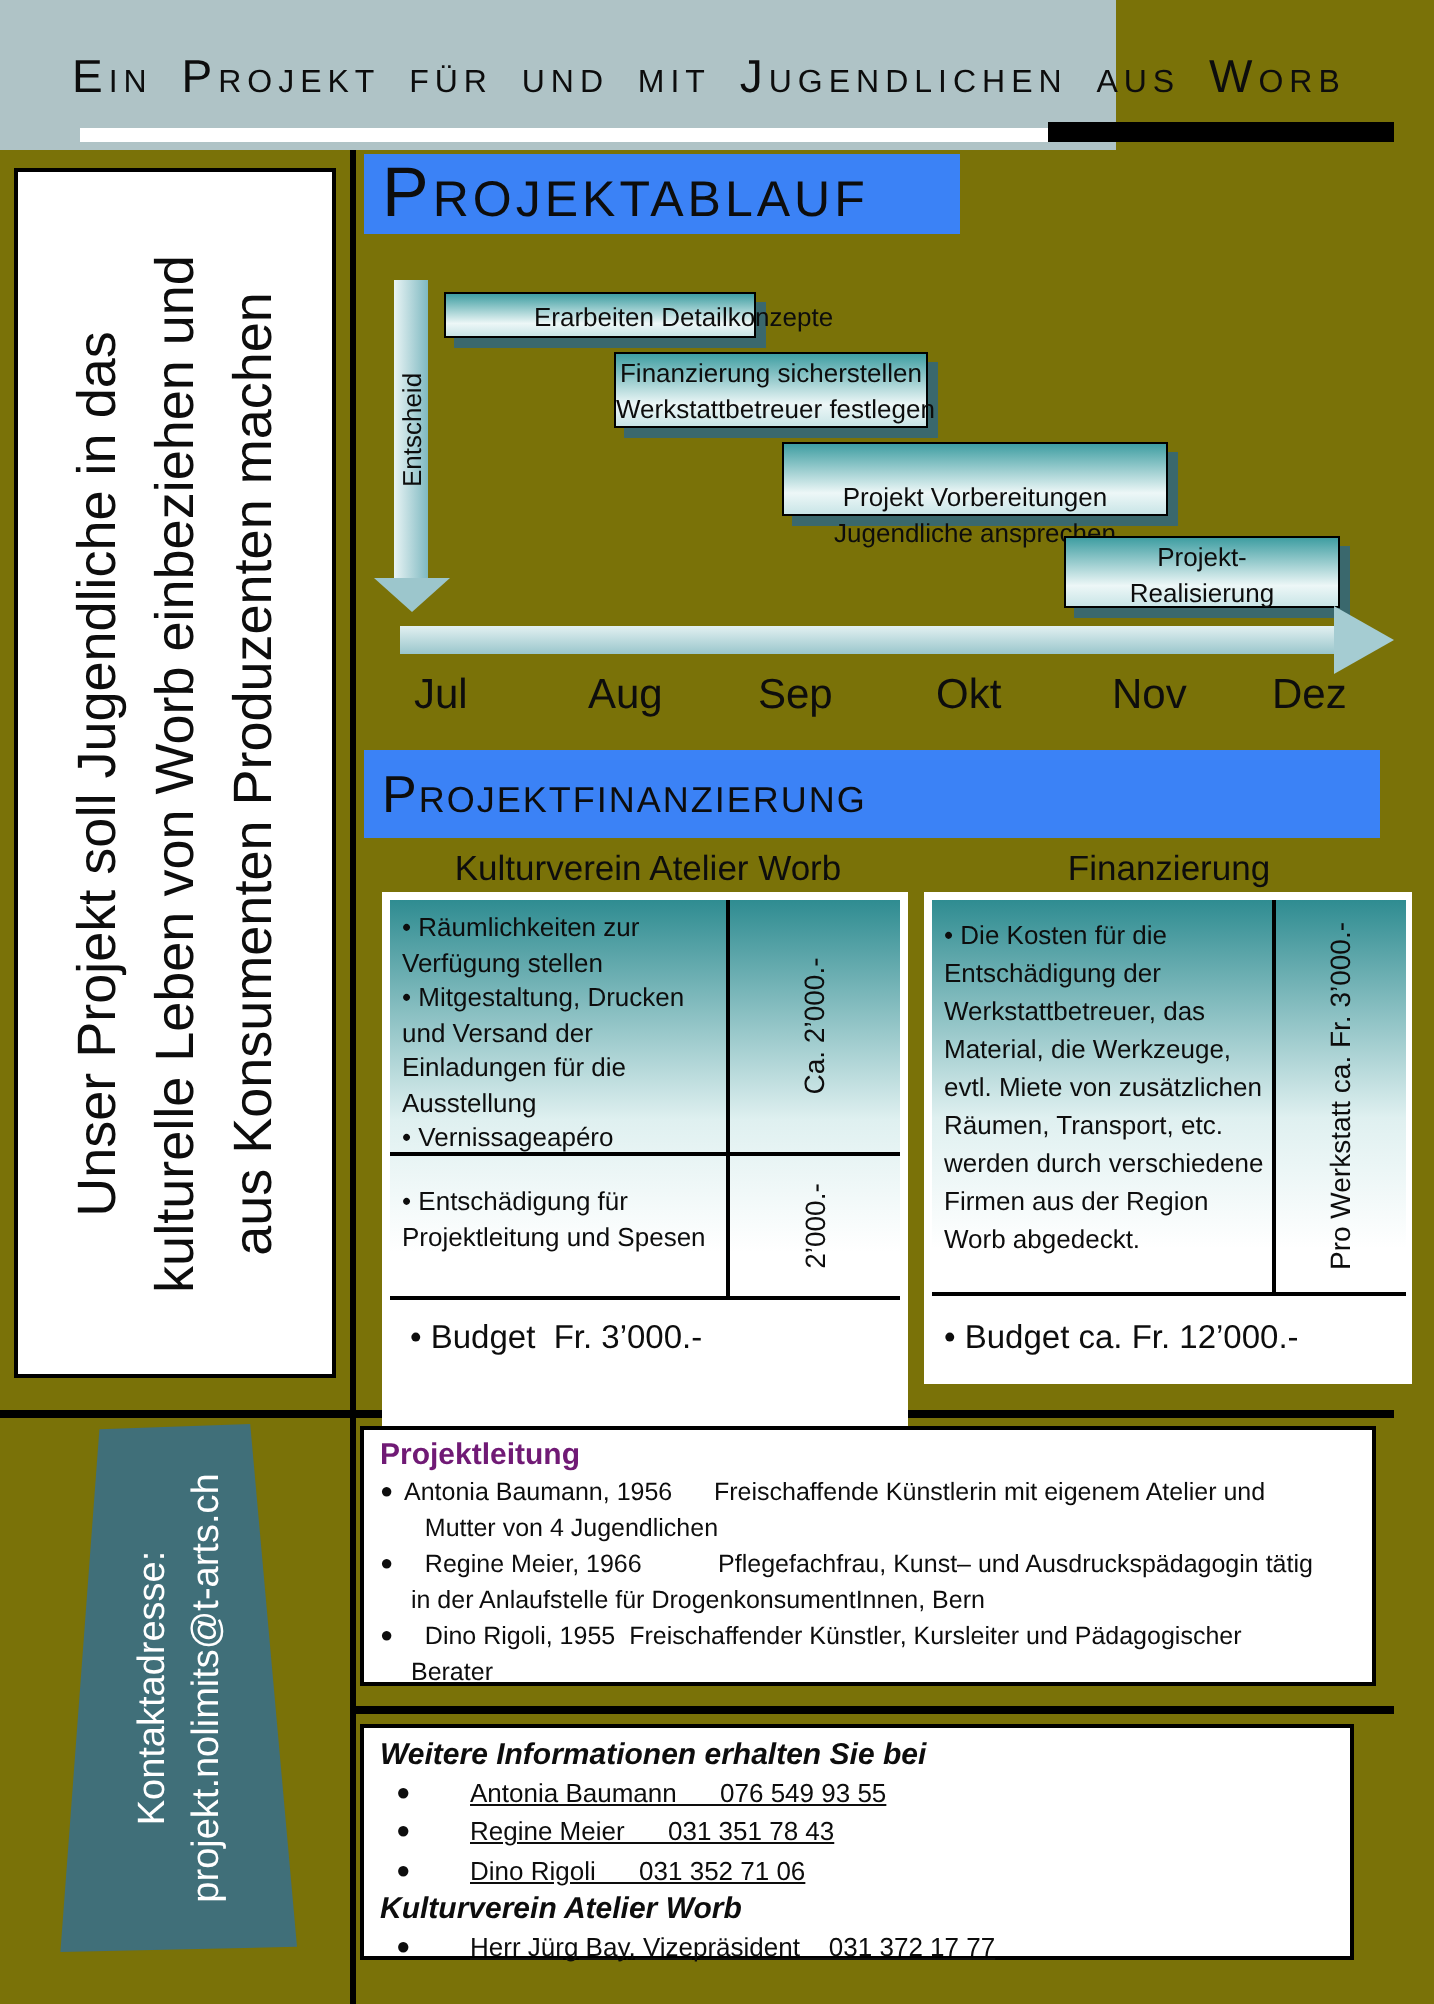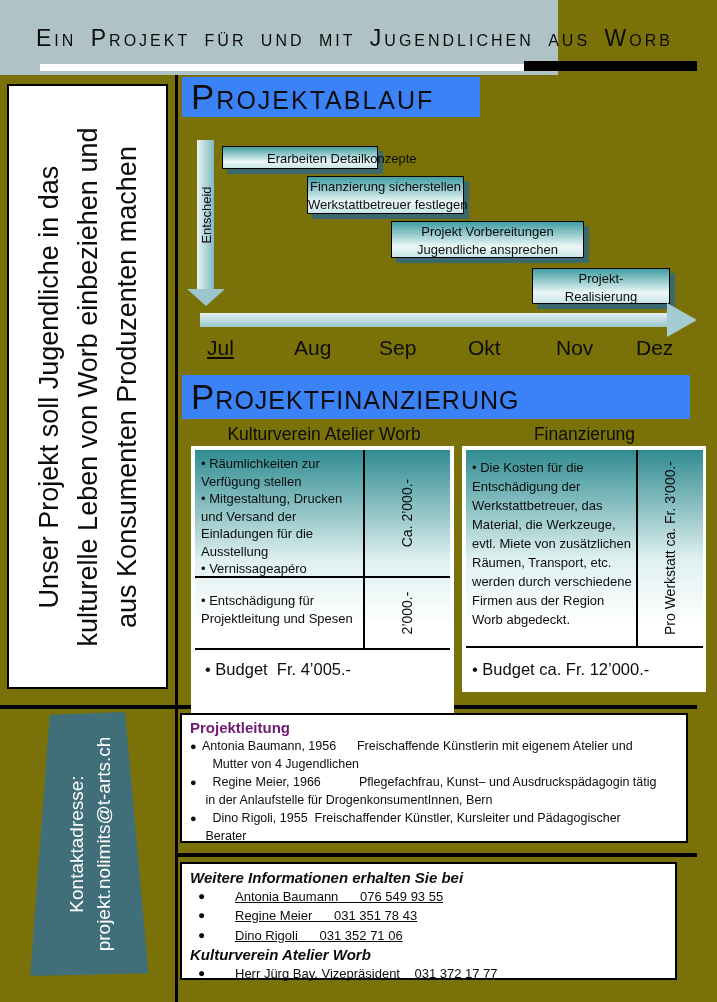--- a/index.html
+++ b/index.html
@@ -24,47 +24,47 @@
   .hline2 { left:175px; top:853px; width:522px; height:4px; background:#000; }
 
   .trapezoid { left:25px; top:712px; width:130px; height:264px; background:#406F79;
     clip-path:polygon(19% 1%, 77% 0%, 95% 99%, 4% 100%); }
   .trap-rot { left:50%; top:50%; width:260px; transform:translate(-50%,-50%) rotate(-90deg); text-align:center; }
   .trap-rot div { color:#ffffff; font-size:19px; line-height:27px; white-space:nowrap; }
 
   
   .title-box { background:#3b82f6; color:#0d0d0d; font-variant:small-caps; white-space:nowrap; }
   .ablauf-title { left:182px; top:77px; width:298px; height:40px; font-size:35px; line-height:40px; padding-left:9px; letter-spacing:2px; }
-  .fin-title { left:182px; top:375px; width:508px; height:44px; font-size:35px; line-height:44px; padding-left:9px; letter-spacing:1px; }
+  .fin-title { left:182px; top:375px; width:508px; height:44px; font-size:26px; line-height:44px; padding-left:9px; letter-spacing:1px; }
 
   
   .ent-shaft { left:197px; top:140px; width:17px; height:150px;
     background:linear-gradient(90deg,#E9F4F5,#7FB9C1); }
   .ent-head { left:187px; top:289px; width:38px; height:17px; background:#9CC6CC;
     clip-path:polygon(0 0,100% 0,50% 100%); }
   .ent-label-wrap { left:197px; top:140px; width:17px; height:150px; }
   .ent-label { position:absolute; left:50%; top:50%; transform:translate(-50%,-50%) rotate(-90deg);
     font-size:13px; color:#0d0d0d; white-space:nowrap; }
 
   .pbox { background:linear-gradient(180deg,#3F9EA2 0%,#EDF7F7 70%,#C9E5E7 100%);
     border:1px solid #000; box-shadow:5px 5px 0 #3A686D; text-align:center;
     font-size:13px; color:#0d0d0d; }
   .pbox div { line-height:18px; white-space:nowrap; }
   .pbox1 { left:222px; top:146px; width:156px; height:23px; padding-top:2px;padding-left:44px; }
   .pbox2 { left:307px; top:176px; width:157px; height:38px; padding-top:1px; }
-  .pbox3 { left:391px; top:221px; width:193px; height:37px; padding-top:1px; }
+  .pbox3 { left:391px; top:221px; width:193px; height:37px; padding-top:18px; }
   .pbox4 { left:532px; top:268px; width:138px; height:36px; padding-top:1px; }
   .pbox1 div { line-height:19px; }
 
   .tl-shaft { left:200px; top:313px; width:468px; height:14px;
     background:linear-gradient(180deg,#E2F0F1,#9AC6CC); }
   .tl-head { left:667px; top:303px; width:30px; height:34px; background:#A5CCD2;
     clip-path:polygon(0 0,100% 50%,0 100%); }
   .month { top:336px; font-size:21px; color:#0d0d0d; }
-  .m0{left:207px;text-decoration:underline;} .m1{left:294px;} .m2{left:379px;} .m3{left:468px;} .m4{left:556px;} .m5{left:636px;}
+  .m0{left:207px;} .m1{left:294px;} .m2{left:379px;} .m3{left:468px;} .m4{left:556px;} .m5{left:636px;}
 
   
   .fin-col-header { top:424px; font-size:17.5px; color:#0d0d0d; text-align:center; }
   .fch-left { left:193px; width:262px; }
   .fch-right { left:462px; width:245px; }
 
   .fin-card { background:#ffffff; }
   .card-left { left:191px; top:446px; width:263px; height:284px; }
   .card-right { left:462px; top:446px; width:244px; height:246px; }
 
@@ -180,21 +180,21 @@
   <div class="abs fin-cell cell-l2 pre">• Entschädigung für Projektleitung und Spesen</div>
   <div class="abs vline-l"></div>
   <div class="abs hl-l1"></div>
   <div class="abs hl-l2"></div>
   <div class="abs rot-wrap rw-l1">
     <span class="rot-amount">Ca. 2’000.-</span>
   </div>
   <div class="abs rot-wrap rw-l2">
     <span class="rot-amount">2’000.-</span>
   </div>
-  <div class="abs budget budget-l">• Budget  Fr. 4’005.-</div>
+  <div class="abs budget budget-l">• Budget  Fr. 3’000.-</div>
 </div>
 
 <div class="abs fin-card card-right">
   <div class="abs grad-r"></div>
   <div class="abs fin-cell cell-r pre">• Die Kosten für die Entschädigung der Werkstattbetreuer, das Material, die Werkzeuge, evtl. Miete von zusätzlichen Räumen, Transport, etc. werden durch verschiedene Firmen aus der Region Worb abgedeckt.</div>
   <div class="abs vline-r"></div>
   <div class="abs hl-r"></div>
   <div class="abs rot-wrap rw-r">
     <span class="rot-amount">Pro Werkstatt ca. Fr. 3’000.-</span>
   </div>

